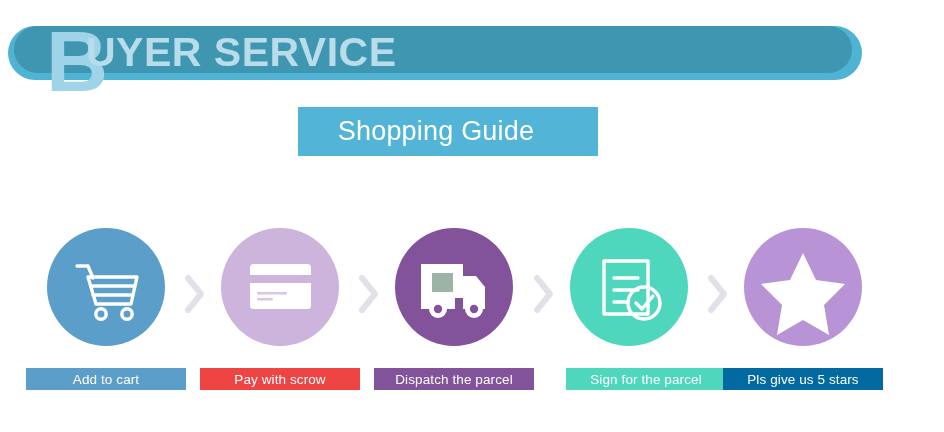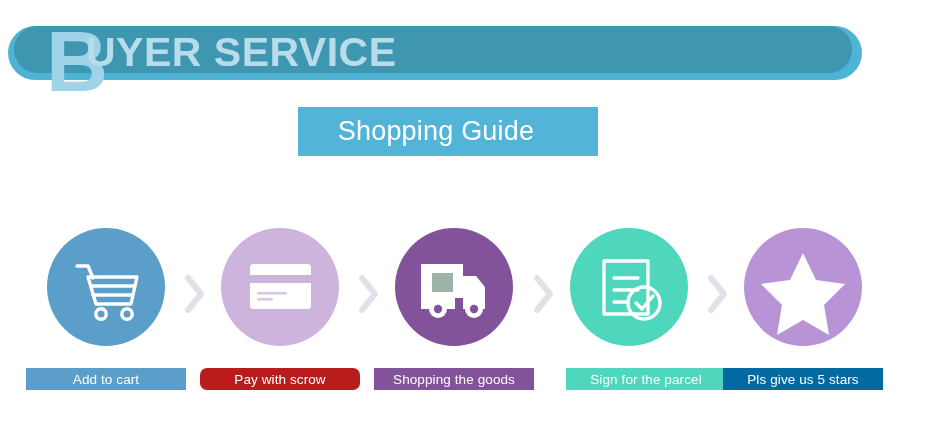--- a/index.html
+++ b/index.html
@@ -131,21 +131,21 @@
     color: #ffffff;
     font-size: 13.5px;
     letter-spacing: 0.1px;
     white-space: nowrap;
   }
 
   
   #step-1 .step-circle { background: #5b9ec9; }
   #step-1 .step-label  { background: #5b9ec9; }
   #step-2 .step-circle { background: #cdb4dd; }
-  #step-2 .step-label  { background: #b91c1c; border-radius: 7px; }
+  #step-2 .step-label  { background: #ef4444; }
   #step-3 .step-circle { background: #82529a; }
   #step-3 .step-label  { background: #82529a; }
   #step-4 .step-circle { background: #4fd7bd; }
   #step-4 .step-label  { background: #4fd7bd; margin-left: 17px; }
   #step-5 .step-circle { background: #b894d6; }
   #step-5 .step-label  { background: #0369a1; }
 
   #step-1 { left: 26px; }
   #step-2 { left: 200px; }
   #step-3 { left: 374px; }
@@ -209,21 +209,21 @@
     <div class="step-circle"></div>
     <svg class="step-icon" viewBox="0 0 118 118">
       <path d="M26 36 h42 v12 h13 l9 11 v22 h-64 z" fill="#ffffff"></path>
       <rect x="37" y="45" width="21" height="19" fill="#9cb3a6"></rect>
       <circle cx="43" cy="81" r="9" fill="#ffffff"></circle>
       <circle cx="43" cy="81" r="4.2" fill="#82529a"></circle>
       <circle cx="79" cy="81" r="9" fill="#ffffff"></circle>
       <circle cx="79" cy="81" r="4.2" fill="#82529a"></circle>
       <rect x="60" y="70" width="8" height="14" fill="#82529a"></rect>
     </svg>
-    <div class="step-label">Shopping the goods</div>
+    <div class="step-label">Dispatch the parcel</div>
   </div>
 
   <div class="step" id="step-4">
     <div class="step-circle"></div>
     <svg class="step-icon" viewBox="0 0 118 118">
       <g fill="none" stroke="#ffffff" stroke-width="3.4" stroke-linecap="round" stroke-linejoin="round">
         <rect x="34" y="33" width="44" height="53"></rect>
         <line x1="44" y1="50" x2="68" y2="50"></line>
         <line x1="44" y1="62" x2="68" y2="62"></line>
         <line x1="44" y1="74" x2="58" y2="74"></line>

